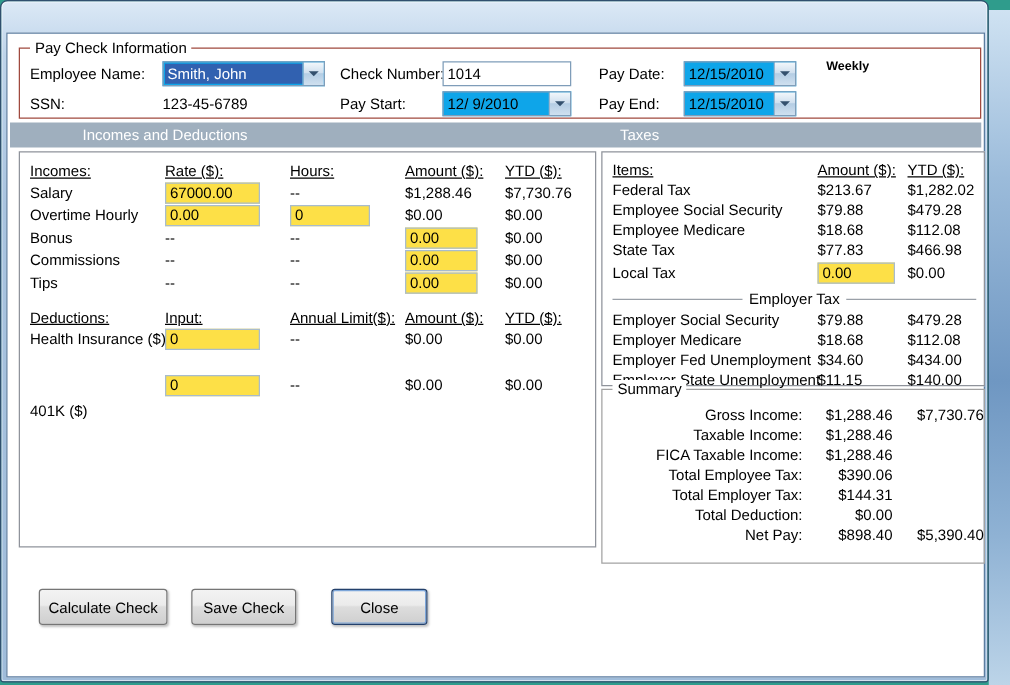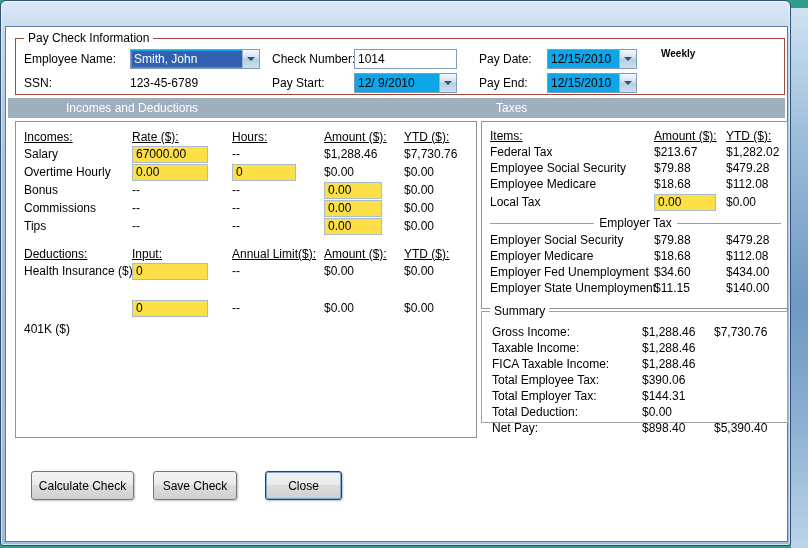--- a/index.html
+++ b/index.html
@@ -60,22 +60,22 @@
   .hdrrow { height:17px; }
   .spacer { height:10px; }
   .row3 { display:grid; grid-template-columns:164px 72px 1fr; height:16px; align-items:center; white-space:nowrap; }
   .u { text-decoration:underline; }
   .link { cursor:pointer;margin-top:42px; }
 
   .divider { position:relative; height:14px; margin:4px 6px 2px 0; text-align:center; }
   .divider::before { content:""; position:absolute; left:0; right:0; top:7px; height:1px; background:#9aa0a8; }
   .divider span { position:relative; background:#fff; padding:0 5px; }
 
-  .gb-summary { left:475px; top:284px; width:307px; height:112px; border:1px solid #a2a2a2; padding:12px 0 0 10px; }
-  .rowS { display:grid; grid-template-columns:150px 72px 1fr; height:16px; align-items:center; white-space:nowrap; }
+  .gb-summary { left:475px; top:284px; width:307px; height:140px; border:1px solid #a2a2a2; padding:12px 0 0 10px; }
+  .rowS { display:grid; grid-template-columns:150px 72px 1fr; height:16px; align-items:center; white-space:nowrap;text-align:right; }
 
   .btn { position:absolute; height:29px; font:12px "Liberation Sans",sans-serif; border:1px solid #757575; border-radius:3px; cursor:pointer;
     background:linear-gradient(180deg,#f3f3f3 0%,#ebebeb 45%,#dddddd 50%,#cfcfcf 100%); box-shadow:1px 1px 2px rgba(0,0,0,.25); }
   .btn.default { border:1px solid #23406b; box-shadow:1px 1px 2px rgba(0,0,0,.25), inset 0 0 0 1px #7da6d9; }
 </style>
 </head>
 <body>
 
 <div class="wallpaper"></div>
 
@@ -215,20 +215,25 @@
       <div class="row3">
         <span>Employee Social Security</span>
         <span>$79.88</span>
         <span>$479.28</span>
       </div>
       <div class="row3">
         <span>Employee Medicare</span>
         <span>$18.68</span>
         <span>$112.08</span>
       </div>
+      <div class="row3">
+        <span>State Tax</span>
+        <span>$77.83</span>
+        <span>$466.98</span>
+      </div>
       <div class="row3" style="height:20px;">
         <span>Local Tax</span>
         <span><input class="tb2 w62" value="0.00" style=""></span>
         <span>$0.00</span>
       </div>
 
       <div class="divider">
         <span>Employer Tax</span>
       </div>
 

